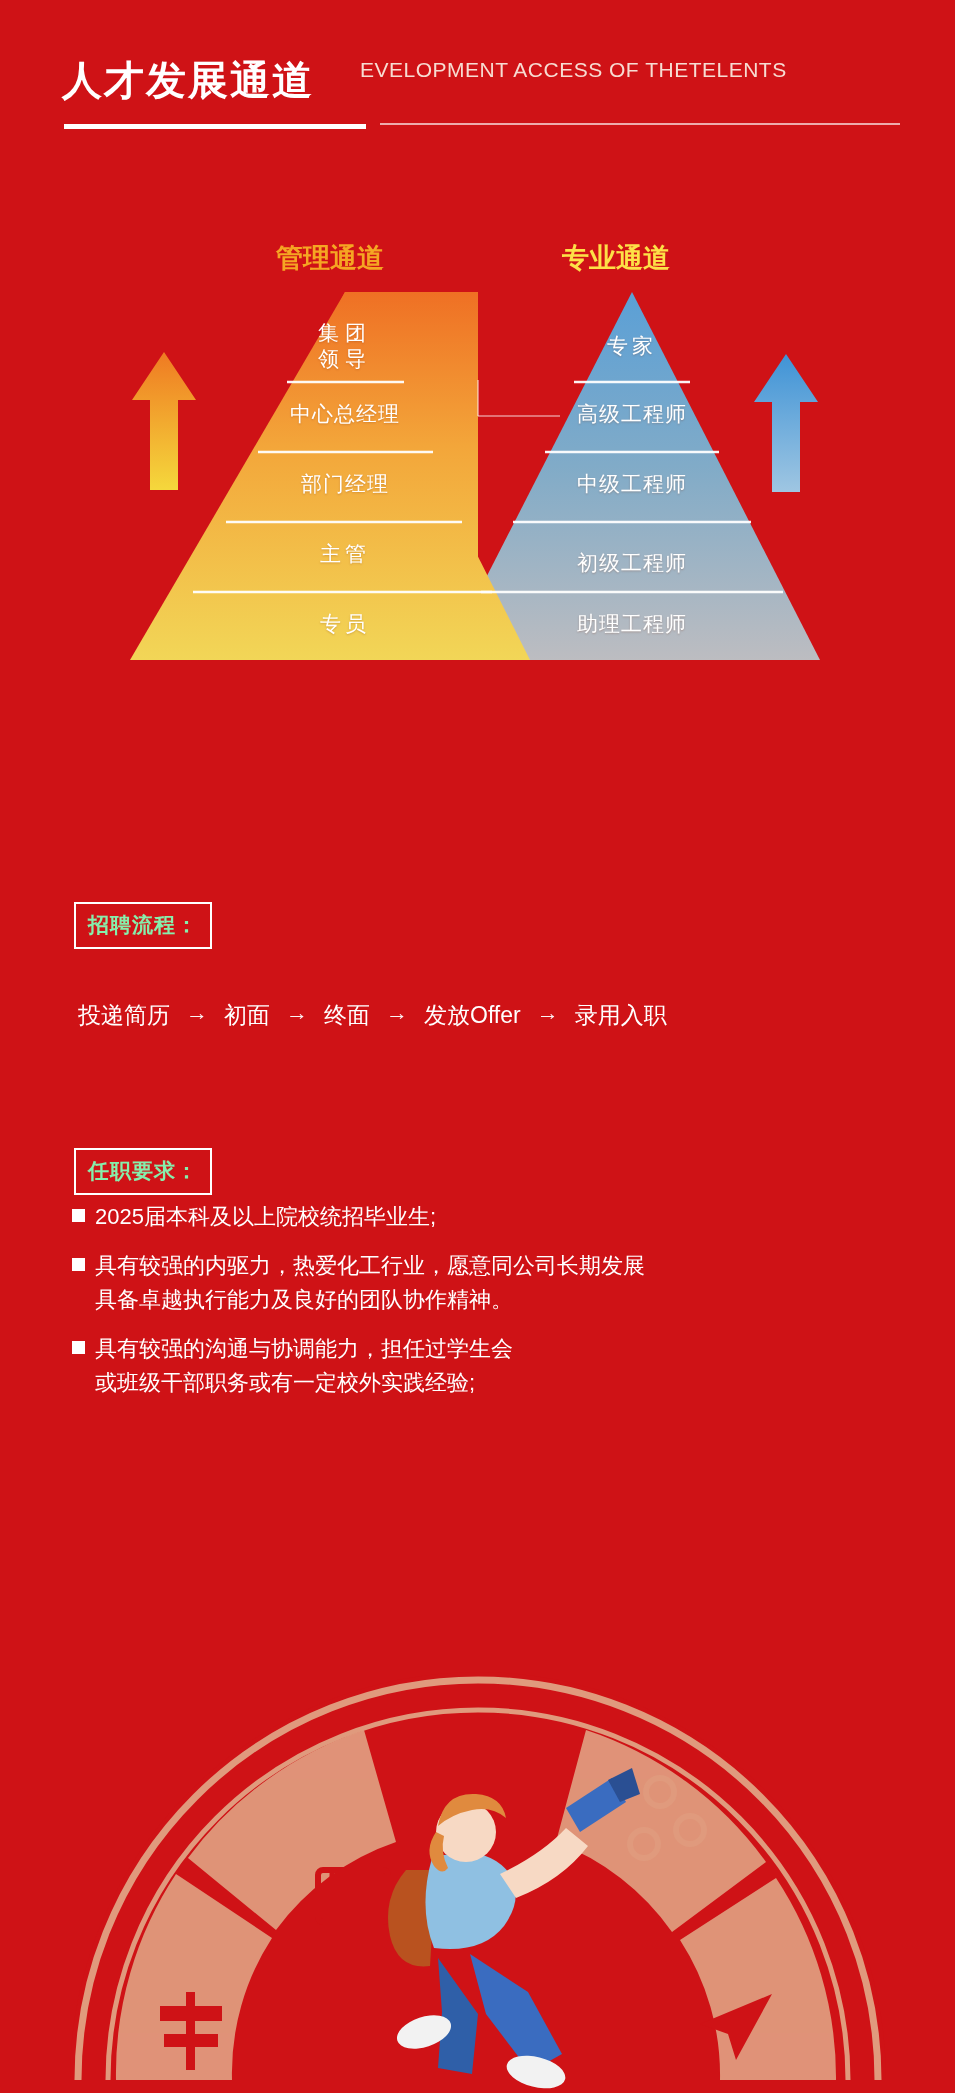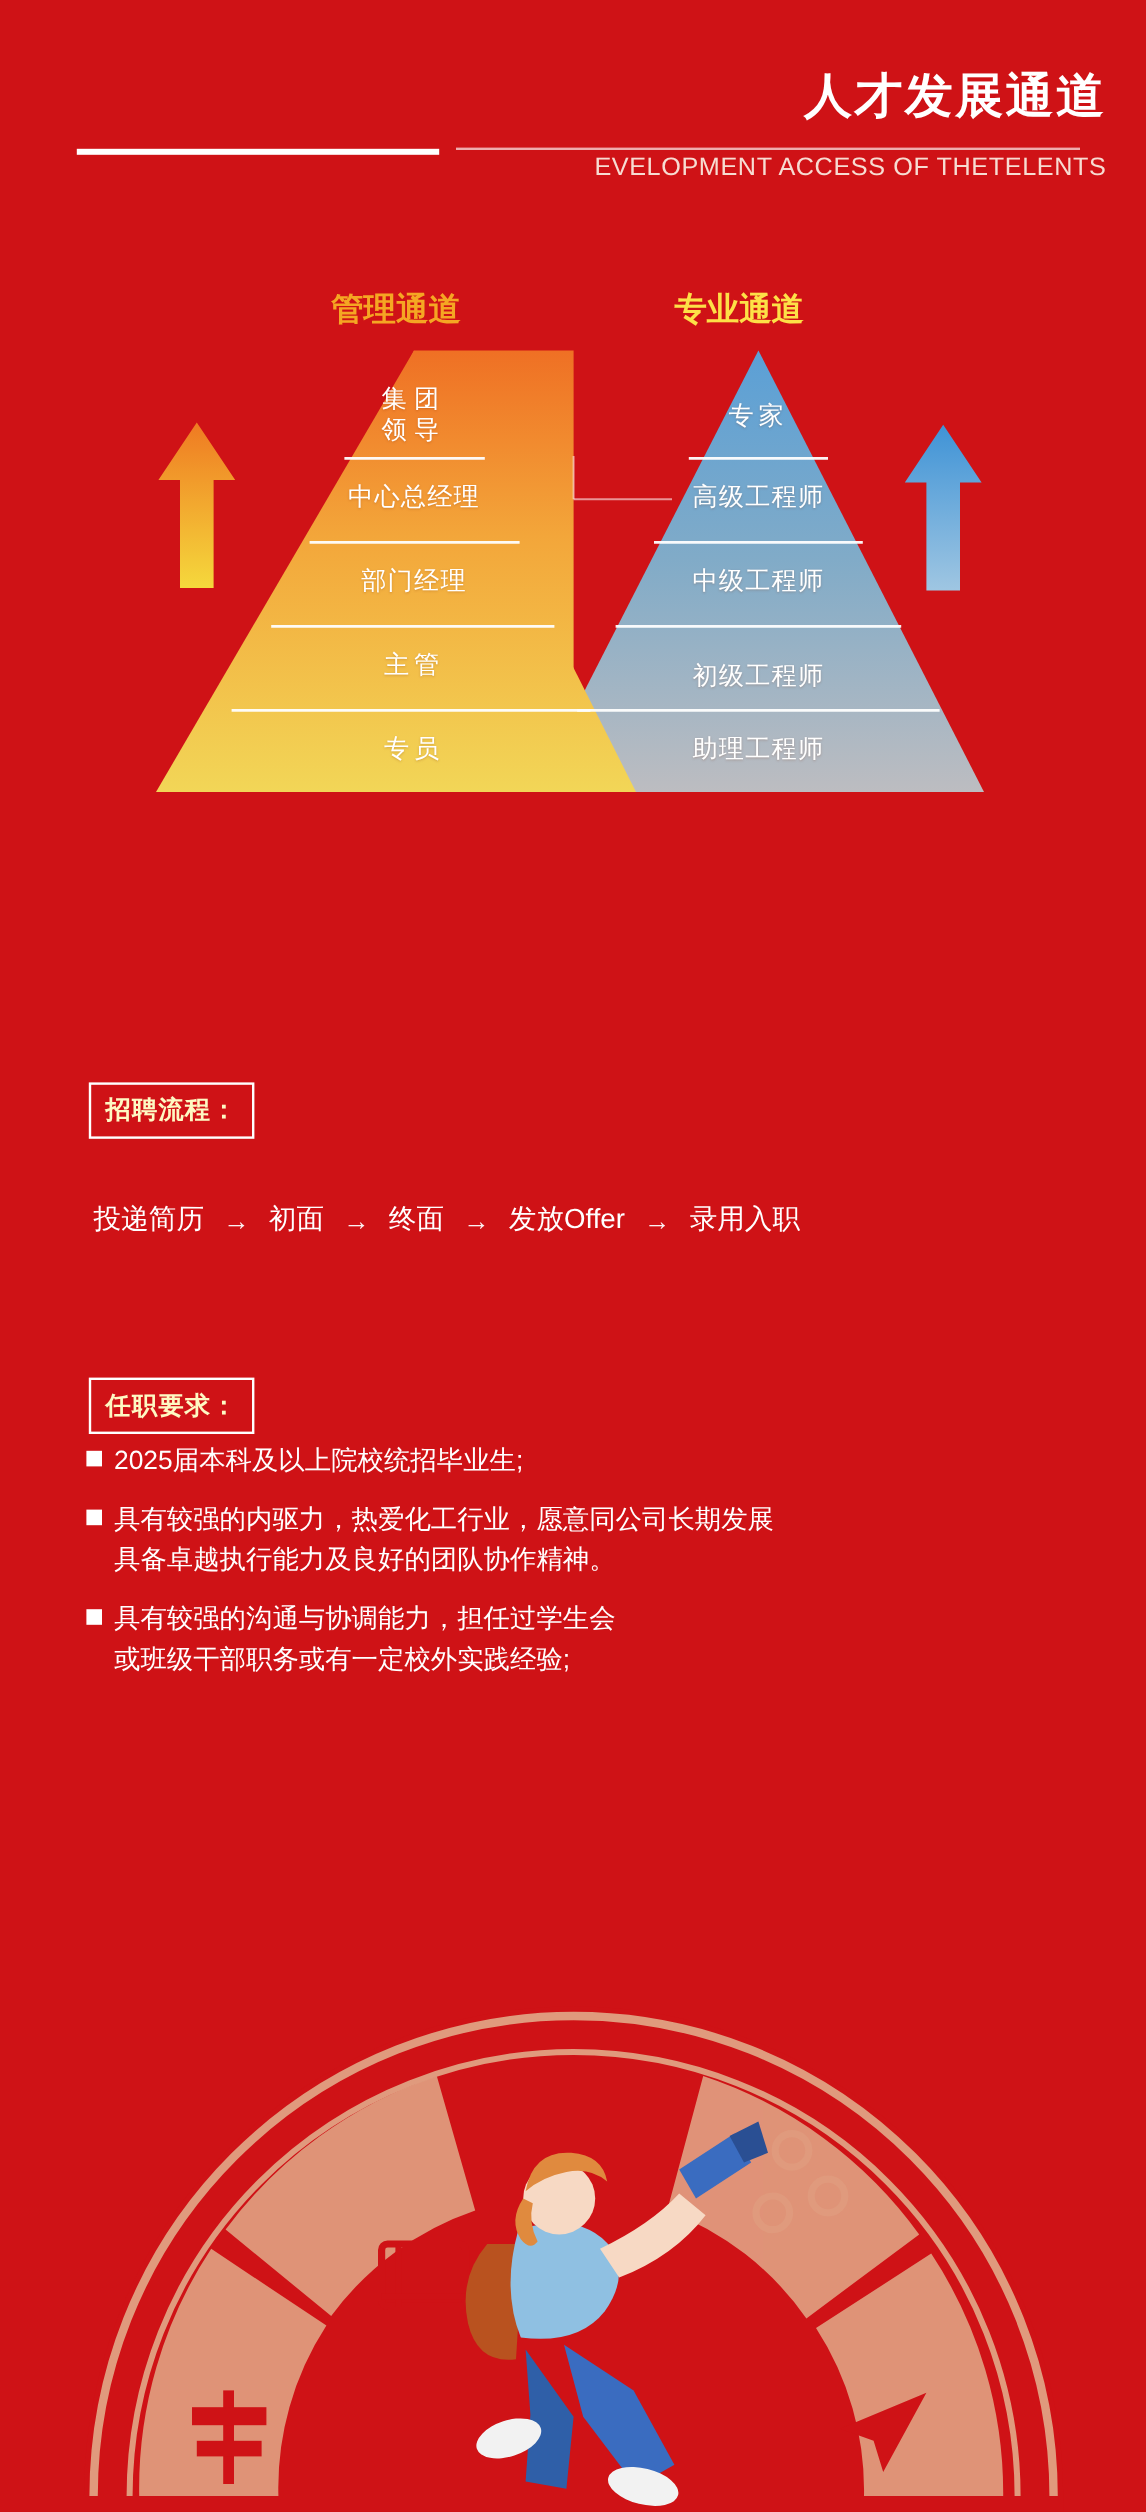--- a/index.html
+++ b/index.html
@@ -19,23 +19,21 @@
 
   
   .header {
     position: absolute;
     left: 62px;
     top: 58px;
     width: 860px;
   }
   .header-row {
     display: flex;
-    align-items: flex-end;
     gap: 26px;
-    flex-direction: column;
   }
   .title-cn {
     font-size: 40px;
     font-weight: bold;
     color: #ffffff;
     letter-spacing: 2px;
     line-height: 1.1;
     white-space: nowrap;
   }
   .title-en {
@@ -90,35 +88,35 @@
     text-align: center;
     white-space: nowrap;
     letter-spacing: 1px;
     text-shadow: 0 1px 2px rgba(120,40,0,.25);
   }
 
   
   .sec-box {
     position: absolute;
     border: 2px solid #ffffff;
-    color: #fef9c3;
+    color: #86efac;
     font-size: 21px;
     font-weight: bold;
     padding: 7px 12px 8px 12px;
     letter-spacing: 1px;
     white-space: nowrap;
   }
 
   .flow {
     position: absolute;
     left: 78px;
     top: 1000px;
     width: 830px;
     display: flex;
-    align-items: flex-end;
+    align-items: flex-start;
     gap: 16px;
     color: #ffffff;
     font-size: 23px;
     white-space: nowrap;
   }
   .flow .arrow { font-size: 22px; color: #ffffff; opacity: .95; }
 
   .req-list {
     position: absolute;
     left: 72px;

